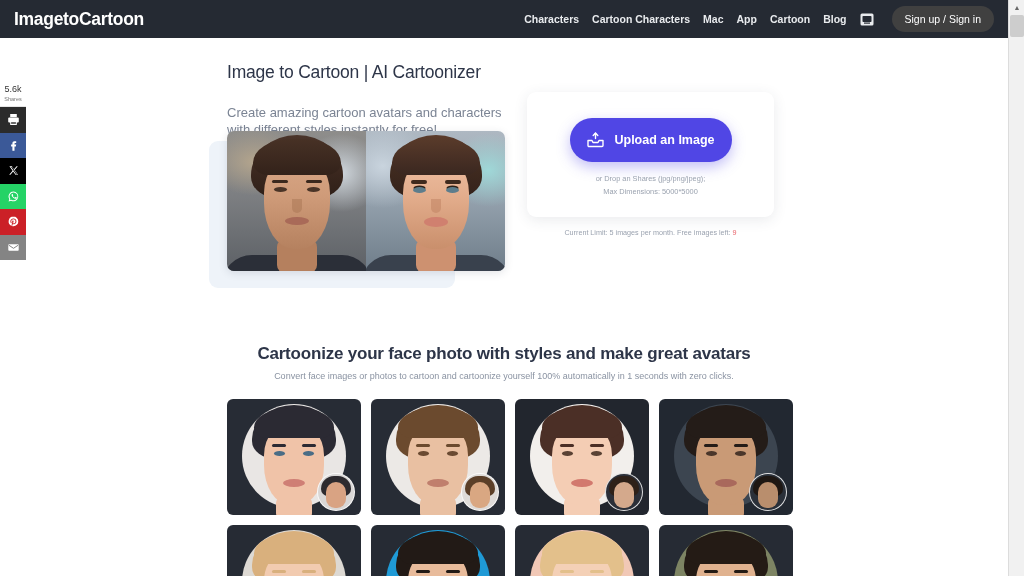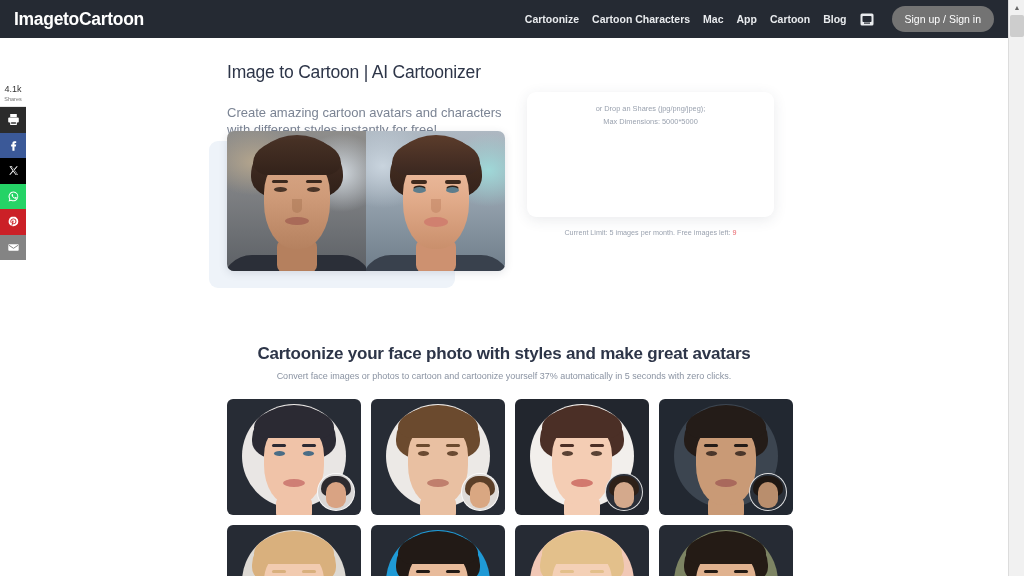--- a/index.html
+++ b/index.html
@@ -44,21 +44,21 @@
     white-space: nowrap;
     cursor: pointer;
   }
   .nav-icon-btn {
     display: flex; align-items: center; justify-content: center;
     width: 14px; height: 13px;
     cursor: pointer;
   }
   .nav-icon-btn svg { display:block; }
   .signup-btn {
-    background: #737373;
+    background: #404040;
     color: #ffffff;
     font-size: 10.5px;
     border: none;
     border-radius: 16px;
     padding: 0 13px;
     height: 26px;
     line-height: 26px;
     margin-left: 5px;
     cursor: pointer;
     white-space: nowrap;
@@ -317,40 +317,40 @@
   }
 </style>
 </head>
 <body>
 
 <div id="page">
 
   <div class="header">
     <div class="brand">ImagetoCartoon</div>
     <div class="nav">
-      <span class="nav-link">Cartoonize</span>
+      <span class="nav-link">Characters</span>
       <span class="nav-link">Cartoon Characters</span>
       <span class="nav-link">Mac</span>
       <span class="nav-link">App</span>
       <span class="nav-link">Cartoon</span>
       <span class="nav-link">Blog</span>
       <span class="nav-icon-btn">
         <svg width="14" height="13" viewBox="0 0 14 13">
           <rect x="0.5" y="0.5" width="13" height="12" rx="1.5" fill="#e9ebee"></rect>
           <rect x="2.5" y="3" width="9" height="6" rx="0.8" fill="#252a33"></rect>
           <rect x="4" y="9.5" width="6" height="1.2" fill="#252a33"></rect>
         </svg>
       </span>
       <button class="signup-btn">Sign up / Sign in</button>
     </div>
   </div>
 
   <div class="share-rail">
     <div class="share-count">
-      <span class="num">4.1k</span>
+      <span class="num">5.6k</span>
       <span class="lbl">Shares</span>
     </div>
     <div class="share-btn" style="background:#2b2b2b">
       <span>
         <svg width="13" height="13" viewBox="0 0 13 13">
             <rect x="3.2" y="1" width="6.6" height="3.2" fill="#fff"></rect>
             <rect x="1.2" y="4.4" width="10.6" height="5" rx="1" fill="#fff"></rect>
             <rect x="3.2" y="8.2" width="6.6" height="3.8" fill="#fff"></rect>
             <rect x="4.1" y="9" width="4.8" height="0.7" fill="#2b2b2b"></rect>
             <rect x="4.1" y="10.1" width="4.8" height="0.7" fill="#2b2b2b"></rect>
@@ -426,30 +426,40 @@
       <div class="brow l toon"></div>
         <div class="brow r toon"></div>
       <div class="eye l toon"></div>
         <div class="eye r toon"></div>
       <div class="nose toon"></div>
       <div class="mouth toon"></div>
     </div>
   </div>
 
   <div class="upload-card">
+    <button class="upload-btn">
+      <span>
+        <svg width="19" height="18" viewBox="0 0 19 18">
+          <path d="M2 9.5h4l1 2h5l1-2h4v5a1 1 0 0 1-1 1H3a1 1 0 0 1-1-1v-5z" fill="none" stroke="#fff" stroke-width="1.4" stroke-linejoin="round"></path>
+          <path d="M9.5 7.6V2.3" stroke="#fff" stroke-width="1.4" stroke-linecap="round"></path>
+          <path d="M7.2 4.4 9.5 2.1l2.3 2.3" fill="none" stroke="#fff" stroke-width="1.4" stroke-linecap="round" stroke-linejoin="round"></path>
+        </svg>
+      </span>
+      <span>Upload an Image</span>
+    </button>
     <div class="drop-line1">or Drop an Shares (jpg/png/jpeg);</div>
     <div class="drop-line2">Max Dimensions: 5000*5000</div>
   </div>
 
   <div class="limit-line">
     <span>Current Limit: 5 images per month. Free images left: </span><span class="left-count">9</span>
   </div>
 
   <h2 class="sec-title">Cartoonize your face photo with styles and make great avatars</h2>
-  <p class="sec-sub">Convert face images or photos to cartoon and cartoonize yourself 37% automatically in 5 seconds with zero clicks.</p>
+  <p class="sec-sub">Convert face images or photos to cartoon and cartoonize yourself 100% automatically in 1 seconds with zero clicks.</p>
 
   <div class="gallery" id="gallery">
       <div class="g-card">
         <div class="g-bg" style="background:#272c35"></div>
         <div class="g-halo" style="background:#e9e6e4"></div>
         <div class="g-face g-neck" style="background:#f0c3a8"></div>
         <div class="g-face g-hair" style="background:#2b2a33"></div>
         <div class="g-face g-skin" style="background:#f0c3a8"></div>
         <div class="g-face g-fringe" style="background:#2b2a33"></div>
         <div class="g-brow l" style="background:#2b2a33"></div>

